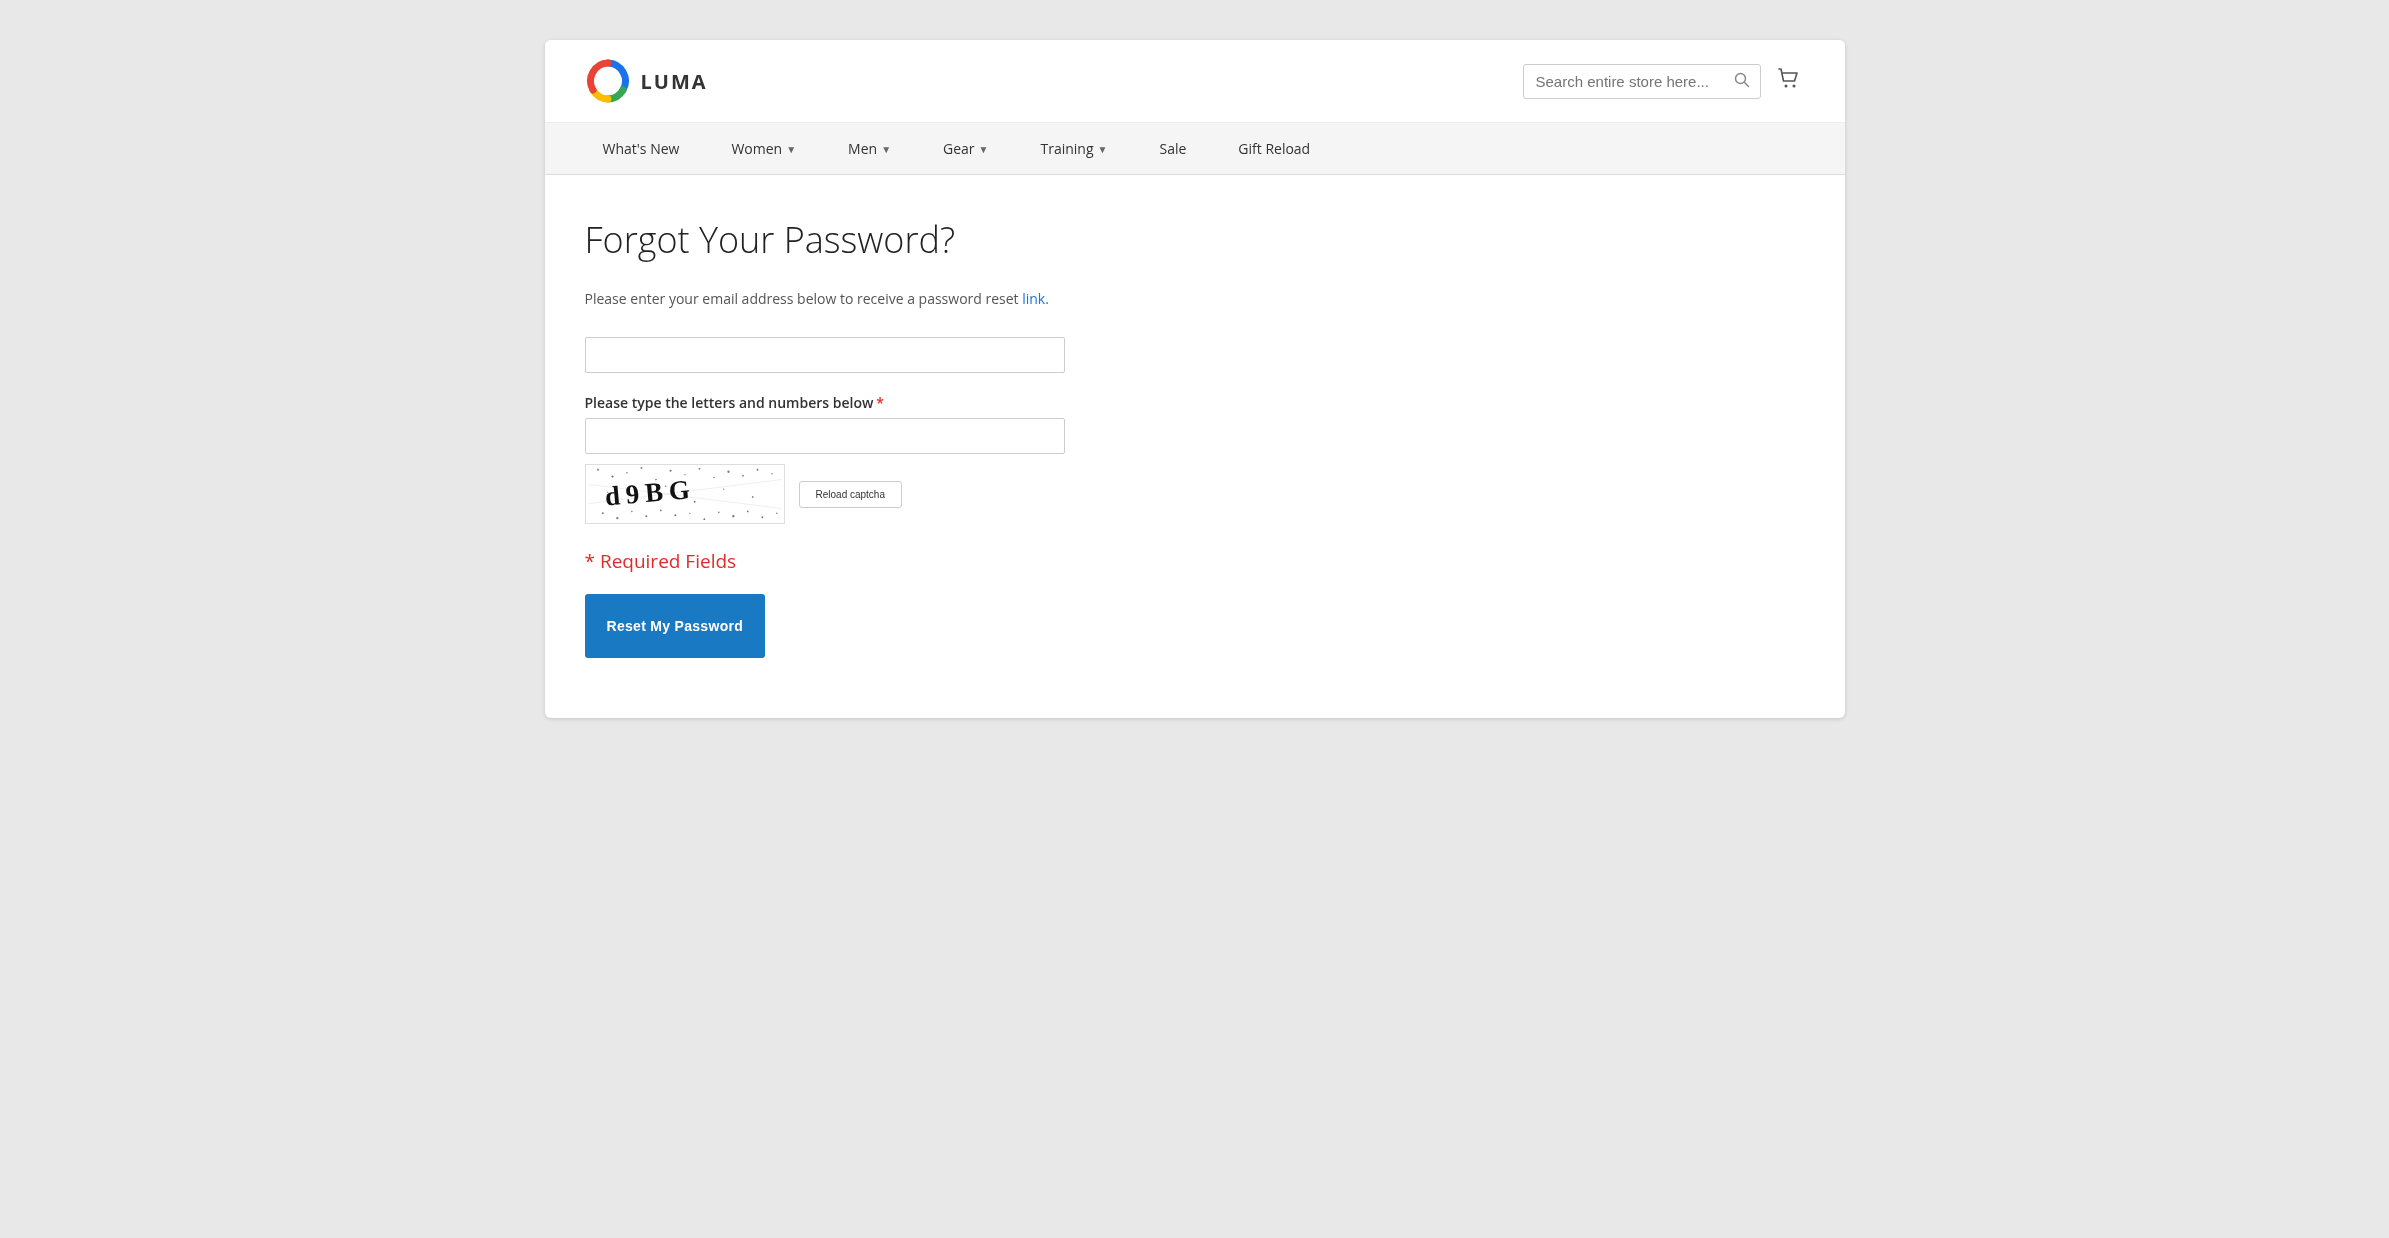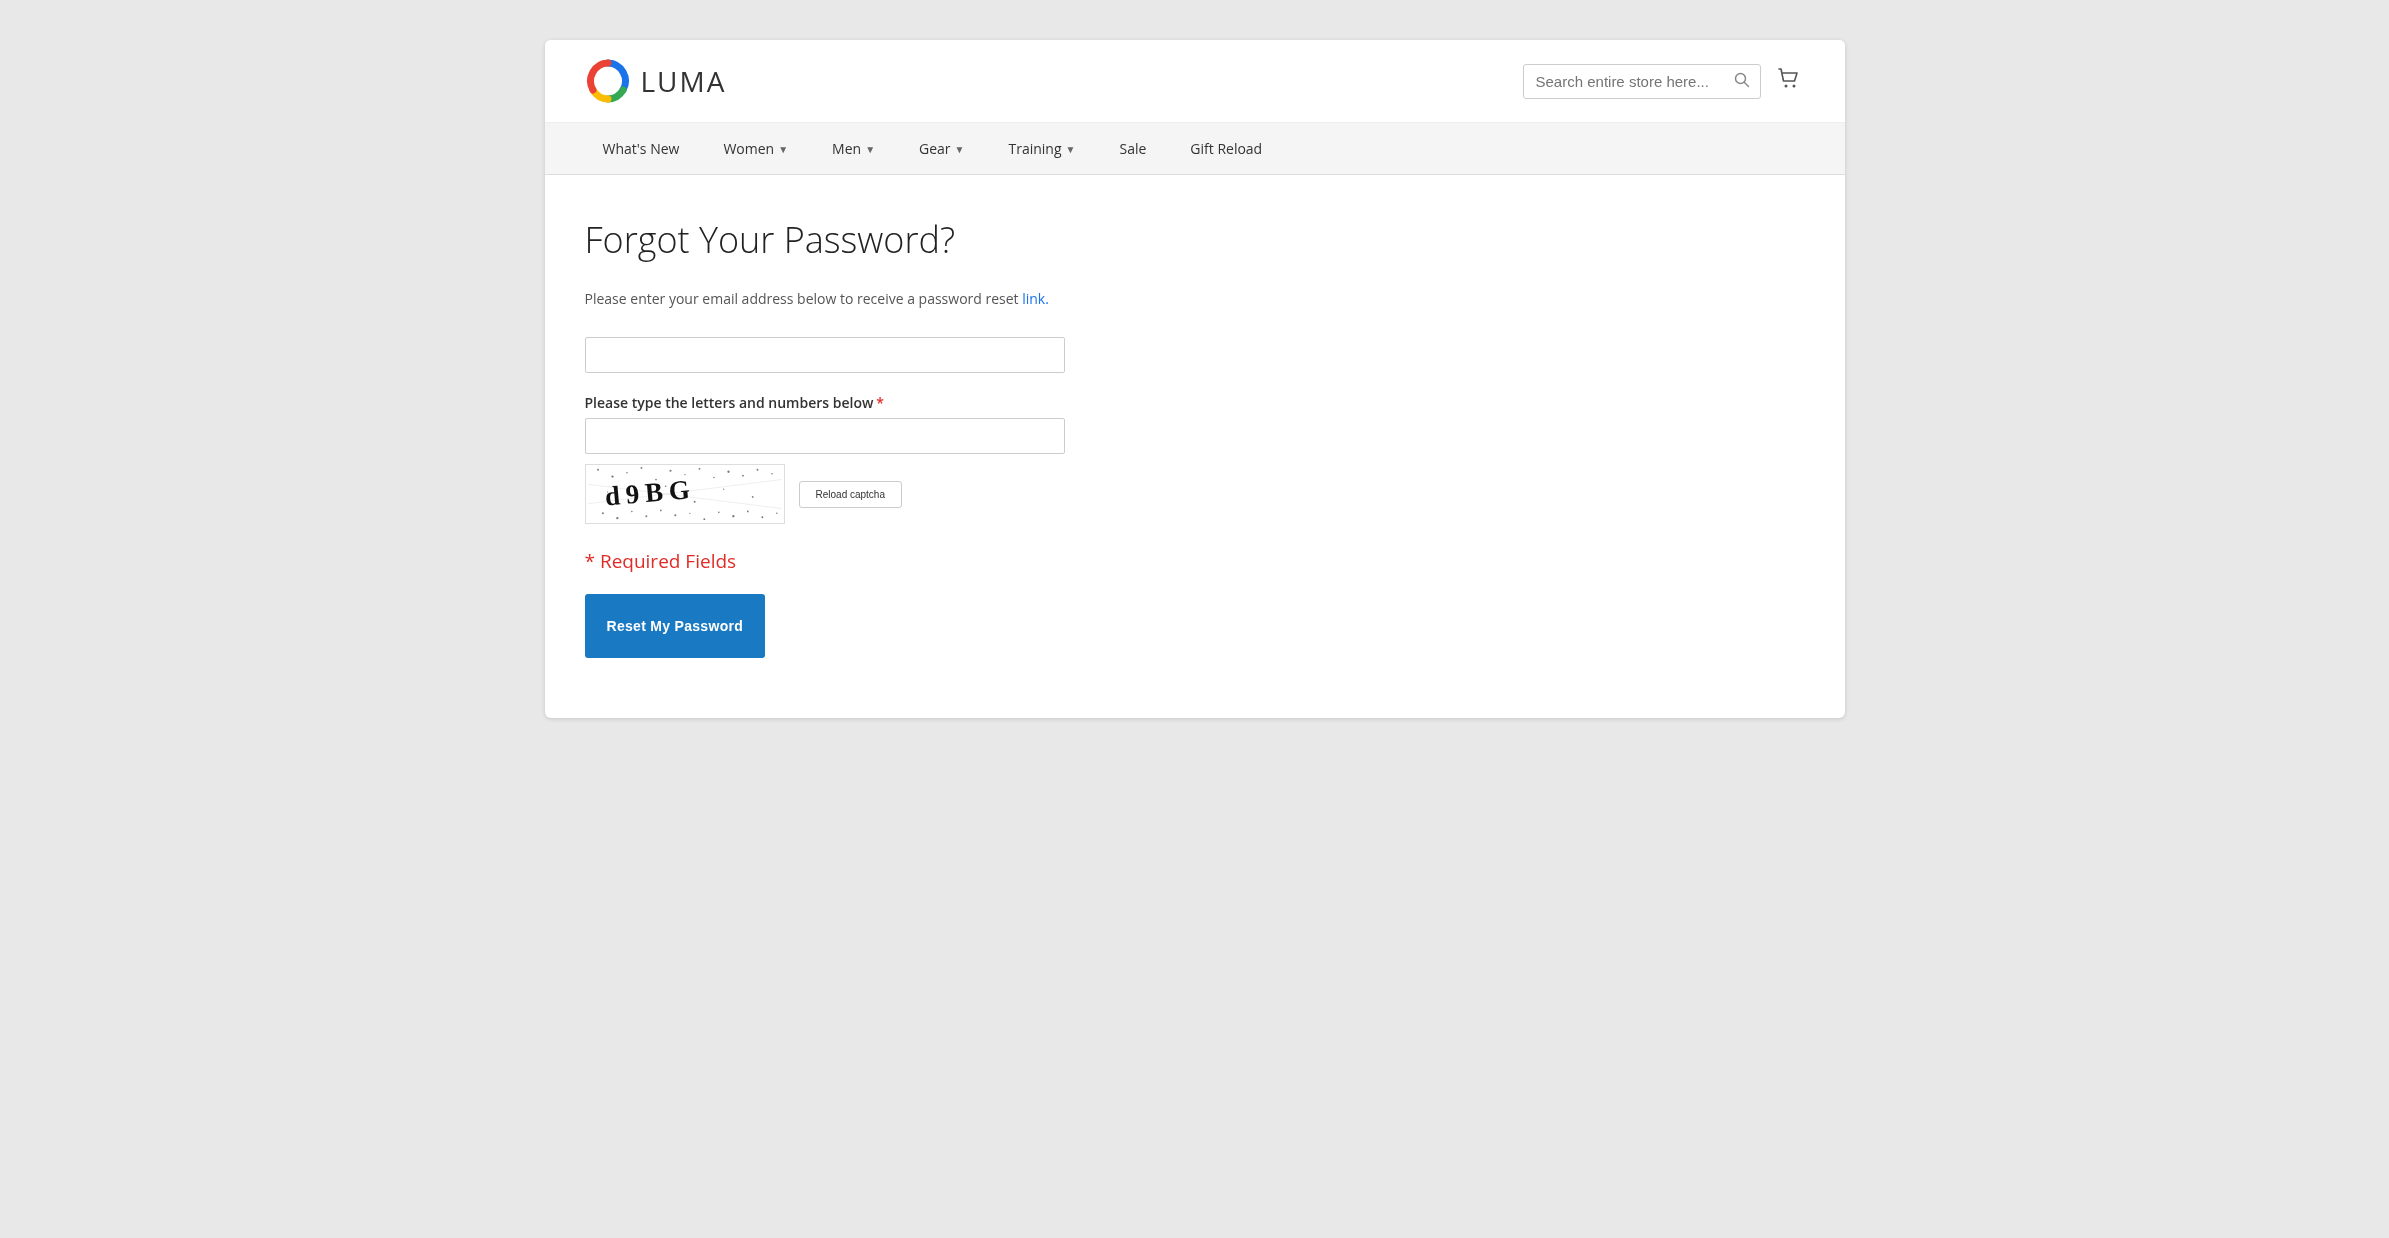--- a/index.html
+++ b/index.html
@@ -34,22 +34,22 @@
     .logo-area {
       display: flex;
       align-items: center;
       gap: 10px;
     }
     .logo-icon {
       width: 46px;
       height: 46px;
     }
     .logo-text {
-      font-size: 28px;
-      font-weight: 400;
+      font-size: 20px;
+      font-weight: 700;
       color: #333;
       letter-spacing: 2px;
     }
     .header-right {
       display: flex;
       align-items: center;
       gap: 12px;
     }
     .search-wrapper {
       display: flex;
@@ -86,21 +86,21 @@
     }
     
     .nav-bar {
       background: #f5f5f5;
       border-bottom: 1px solid #ddd;
       padding: 0 40px;
     }
     .nav-list {
       display: flex;
       list-style: none;
-      gap: 8px;
+      gap: 16px;
     }
     .nav-item {
       padding: 16px 18px;
       font-size: 14px;
       color: #333;
       cursor: pointer;
       display: flex;
       align-items: center;
       gap: 4px;
       white-space: nowrap;

